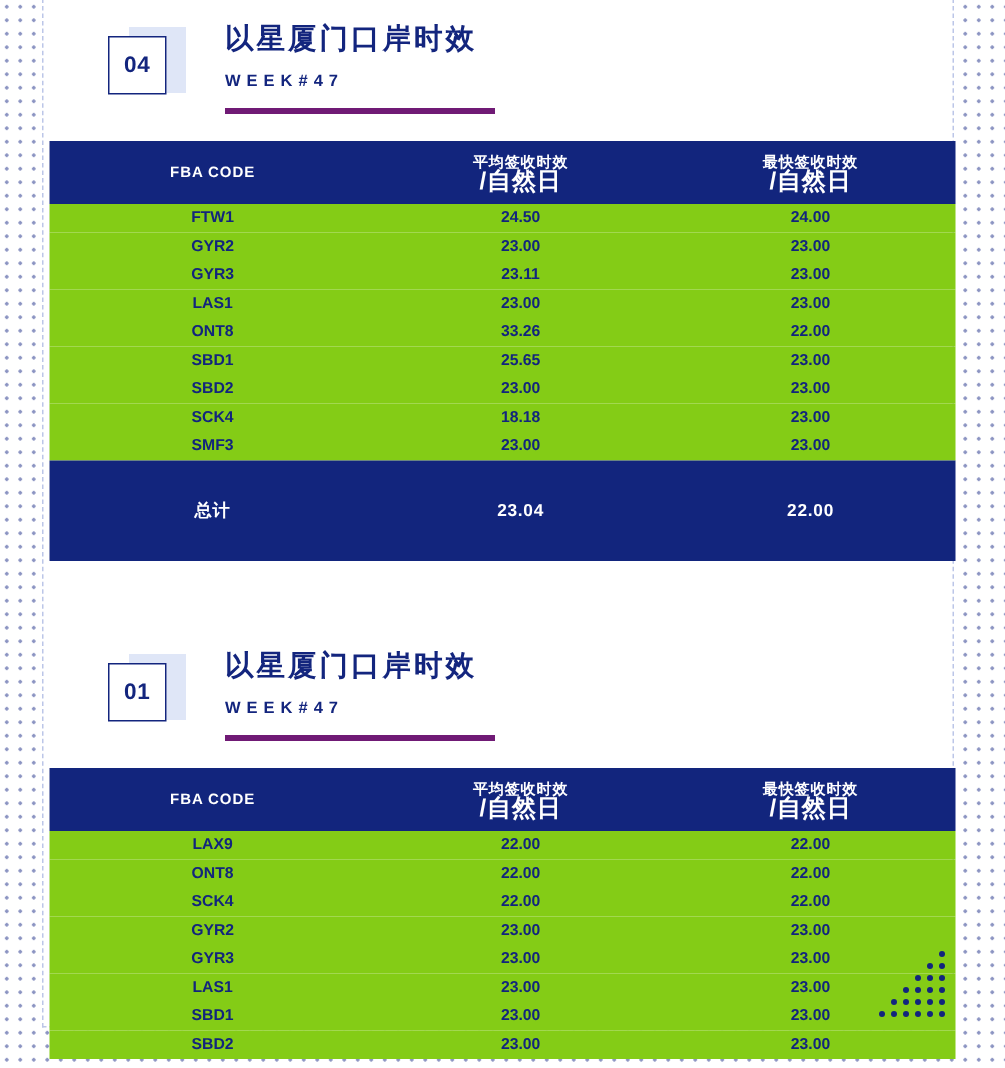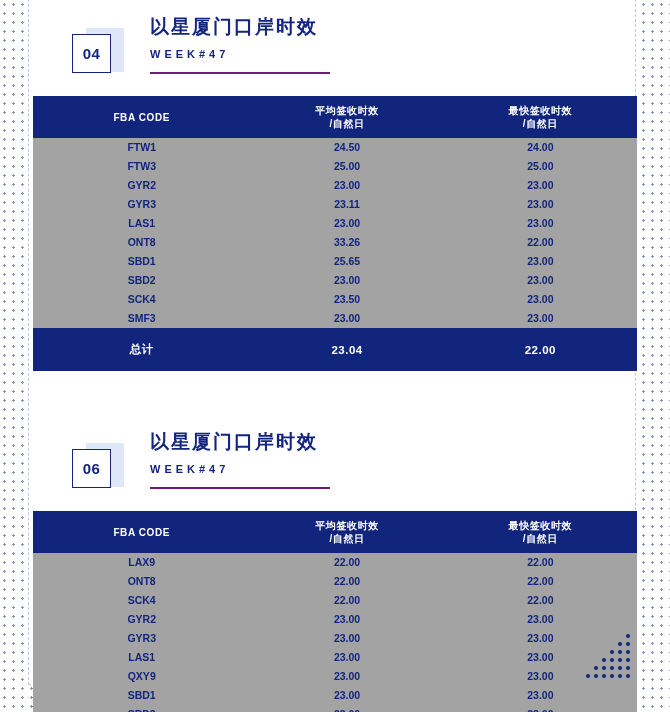--- a/index.html
+++ b/index.html
@@ -64,21 +64,21 @@
     display: flex;
     align-items: flex-start;
     padding-left: 72px;
     box-sizing: border-box;
   }
   .num-badge {
     position: relative;
     width: 52px;
     height: 44px;
     flex: none;
-    margin-top: 20px;
+    margin-top: 10px;
   }
   .num-badge .bg-block {
     position: absolute;
     left: 14px;
     top: -6px;
     width: 38px;
     height: 44px;
     background: #dfe6f7;
   }
   .num-badge .box {
@@ -94,21 +94,21 @@
     justify-content: center;
     font-size: 15px;
     font-weight: bold;
     color: #13257e;
     letter-spacing: 0.5px;
   }
 
   .titles {
     margin-left: 26px;
     padding-bottom: 6px;
-    border-bottom: 2px solid #701a75;
+    border-bottom: 4px solid #701a75;
     min-width: 180px;
   }
   .title-cn {
     font-size: 19px;
     font-weight: bold;
     color: #13257e;
     letter-spacing: 2px;
     line-height: 26px;
     white-space: nowrap;
   }
@@ -138,40 +138,40 @@
     color: #ffffff;
     font-size: 10px;
     font-weight: bold;
     padding: 8px 0 8px 0;
     line-height: 13px;
     letter-spacing: 0.6px;
     text-align: center;
   }
   table.data thead th .sub {
     display: block;
-    font-size: 10px;
+    font-size: 16px;
     font-weight: bold;
     letter-spacing: 0.6px;
   }
   table.data tbody td {
-    background: #a3a3a3;
+    background: #84cc16;
     color: #12257d;
     font-size: 10.5px;
     font-weight: bold;
     text-align: center;
     padding: 3px 0;
     line-height: 13px;
   }
   table.data tfoot td {
     background: #12257d;
     color: #ffffff;
     font-size: 11.5px;
     font-weight: bold;
     text-align: center;
-    padding: 14px 0;
+    padding: 26px 0;
     letter-spacing: 0.5px;
   }
   .col-code { width: 36%; }
   .col-avg { width: 32%; }
   .col-fast { width: 32%; }
 
   .gap-between { height: 58px; }
   .top-gap { height: 14px; }
 
   
@@ -222,25 +222,20 @@
             </th>
           </tr>
         </thead>
         <tbody>
           <tr>
             <td>FTW1</td>
             <td>24.50</td>
             <td>24.00</td>
           </tr>
           <tr>
-            <td>FTW3</td>
-            <td>25.00</td>
-            <td>25.00</td>
-          </tr>
-          <tr>
             <td>GYR2</td>
             <td>23.00</td>
             <td>23.00</td>
           </tr>
           <tr>
             <td>GYR3</td>
             <td>23.11</td>
             <td>23.00</td>
           </tr>
           <tr>
@@ -258,21 +253,21 @@
             <td>25.65</td>
             <td>23.00</td>
           </tr>
           <tr>
             <td>SBD2</td>
             <td>23.00</td>
             <td>23.00</td>
           </tr>
           <tr>
             <td>SCK4</td>
-            <td>23.50</td>
+            <td>18.18</td>
             <td>23.00</td>
           </tr>
           <tr>
             <td>SMF3</td>
             <td>23.00</td>
             <td>23.00</td>
           </tr>
         </tbody>
         <tfoot>
           <tr>
@@ -284,21 +279,21 @@
       </table>
     </div>
   </div>
 
   <div class="gap-between"></div>
 
   <div class="section">
     <div class="sec-head">
       <div class="num-badge">
         <div class="bg-block"></div>
-        <div class="box">06</div>
+        <div class="box">01</div>
       </div>
       <div class="titles">
         <div class="title-cn">以星厦门口岸时效</div>
         <div class="title-en">WEEK#47</div>
       </div>
     </div>
 
     <div class="tbl-wrap">
       <table class="data">
         <thead>
@@ -335,25 +330,20 @@
             <td>23.00</td>
             <td>23.00</td>
           </tr>
           <tr>
             <td>GYR3</td>
             <td>23.00</td>
             <td>23.00</td>
           </tr>
           <tr>
             <td>LAS1</td>
-            <td>23.00</td>
-            <td>23.00</td>
-          </tr>
-          <tr>
-            <td>QXY9</td>
             <td>23.00</td>
             <td>23.00</td>
           </tr>
           <tr>
             <td>SBD1</td>
             <td>23.00</td>
             <td>23.00</td>
           </tr>
           <tr>
             <td>SBD2</td>

